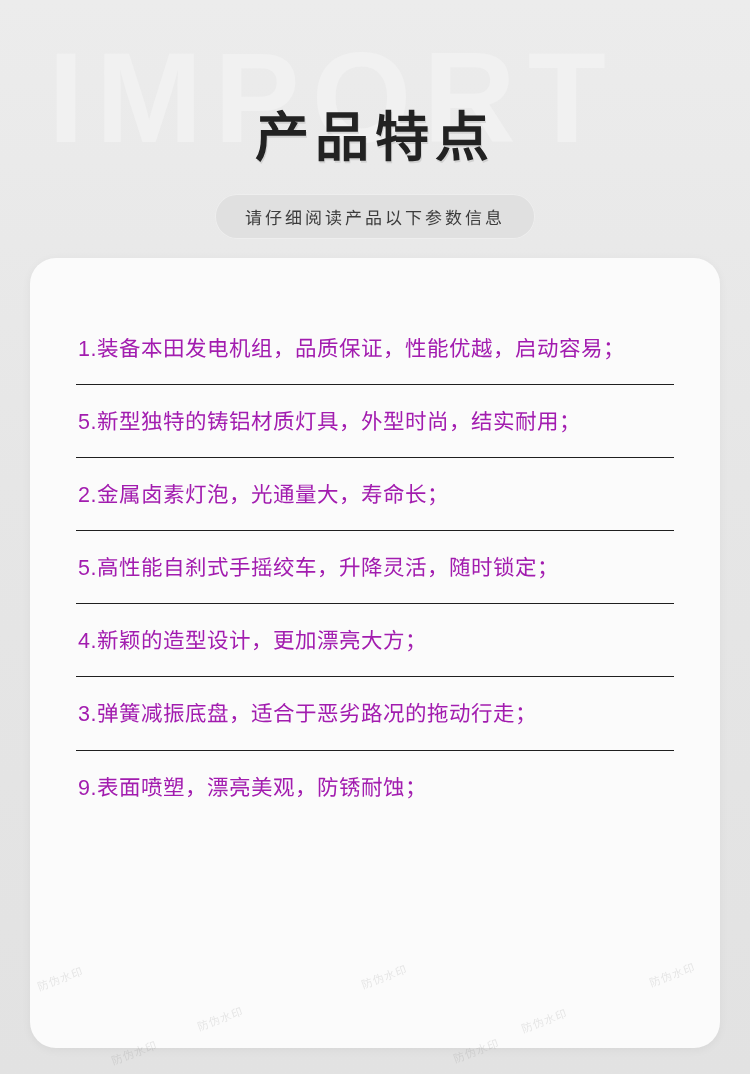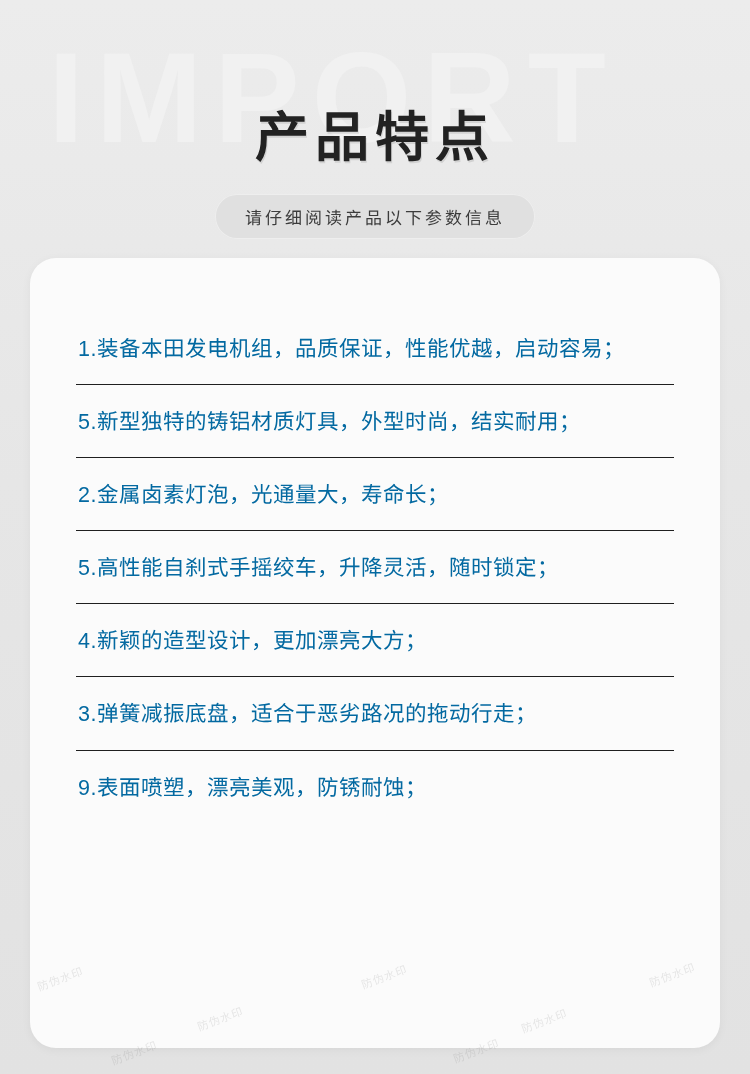--- a/index.html
+++ b/index.html
@@ -89,21 +89,21 @@
     top: 54px;
     left: 46px;
     right: 46px;
     list-style: none;
     margin: 0;
     padding: 0;
   }
 
   .feature-item {
     font-size: 21.5px;
-    color: #0369a1;
+    color: #a21caf;
     line-height: 1.4;
     padding: 22px 2px 20px 2px;
     border-bottom: 1px solid #1f1f1f;
     letter-spacing: 0.5px;
     white-space: nowrap;
   }
   .feature-item:last-child {
     border-bottom: none;
   }
 

